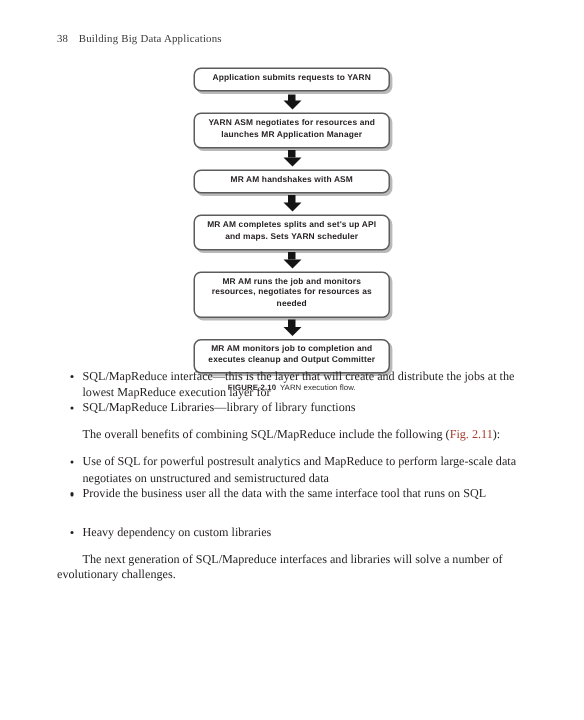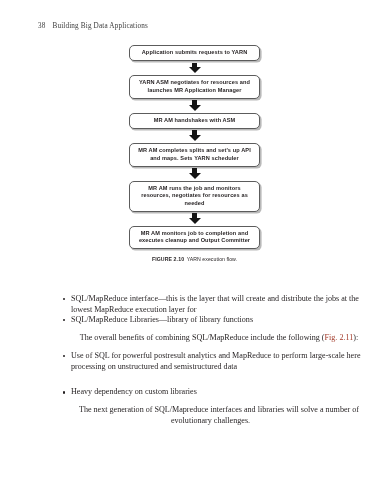--- a/index.html
+++ b/index.html
@@ -108,23 +108,22 @@
   }
   .fig-caption .fig-text {
     font-weight: 400;
     margin-left: 2.5px;
   }
 
   
   .body {
     position: absolute;
     top: 246px;
-    left: 54px;
+    left: 38px;
     width: 313px;
-    margin-top: 48px;
   }
 
   ul.bullets {
     list-style: none;
     margin: 0;
     padding: 0;
   }
   ul.bullets li {
     position: relative;
     padding-left: 17px;
@@ -142,21 +141,21 @@
     height: 2.1px;
     border-radius: 50%;
     background: #231f20;
   }
 
   p.para {
     margin: 0;
     font-size: 8.1px;
     line-height: 10.55px;
     text-indent: 17px;
-    text-align: center;
+    text-align: left;
   }
 
   .gap-sm { height: 7.5px; }
 
   .xref { color: #a33b2a; }
 </style>
 </head>
 <body>
 
 <div class="page">
@@ -213,21 +212,22 @@
       <li>SQL/MapReduce Libraries—library of library functions</li>
     </ul>
 
     <div class="gap-sm"></div>
 
     <p class="para"><span>The overall benefits of combining SQL/MapReduce include the following (</span><span class="xref">Fig. 2.11</span><span>):</span></p>
 
     <div class="gap-sm"></div>
 
     <ul class="bullets">
-      <li>Use of SQL for powerful postresult analytics and MapReduce to perform large-scale here processing on unstructured and semistructured data</li>
+      <li>Use of SQL for powerful postresult analytics and MapReduce to perform large-scale data negotiates on unstructured and semistructured data</li>
+      <li>Provide the business user all the data with the same interface tool that runs on SQL</li>
     </ul>
 
     <div class="gap-sm"></div>
 
 
     <div class="gap-sm"></div>
 
     <ul class="bullets">
       <li>Heavy dependency on custom libraries</li>
     </ul>

